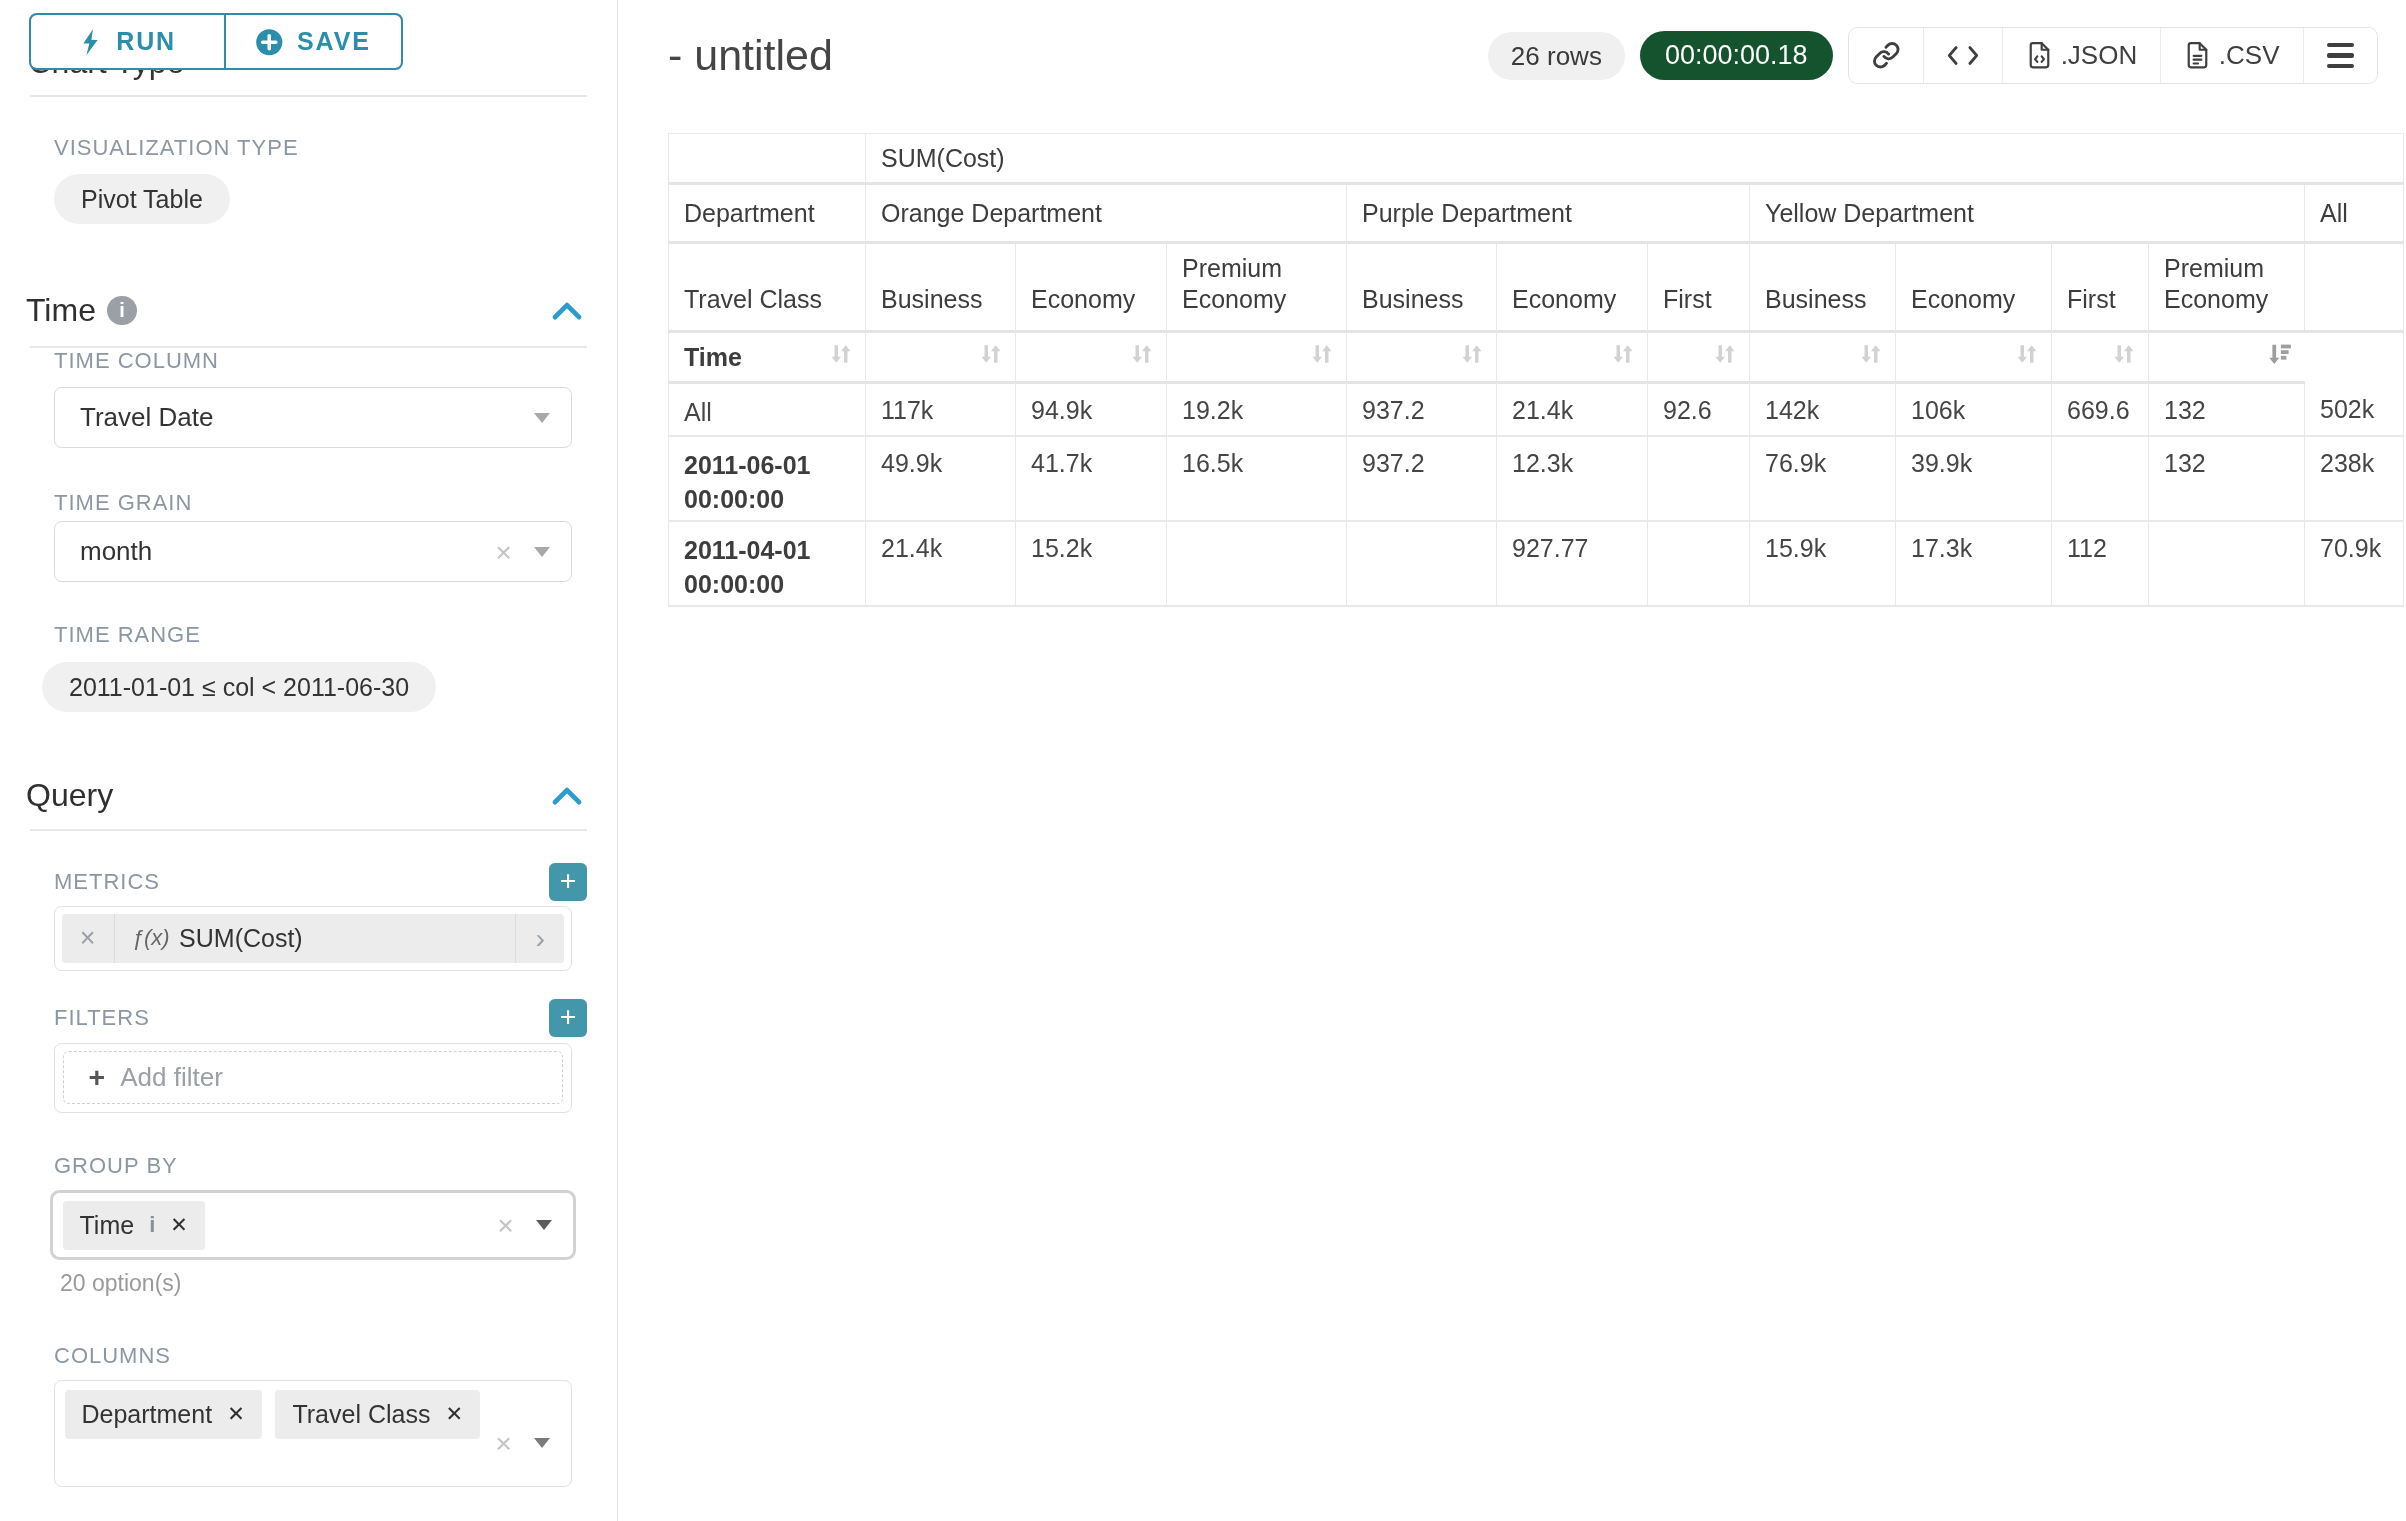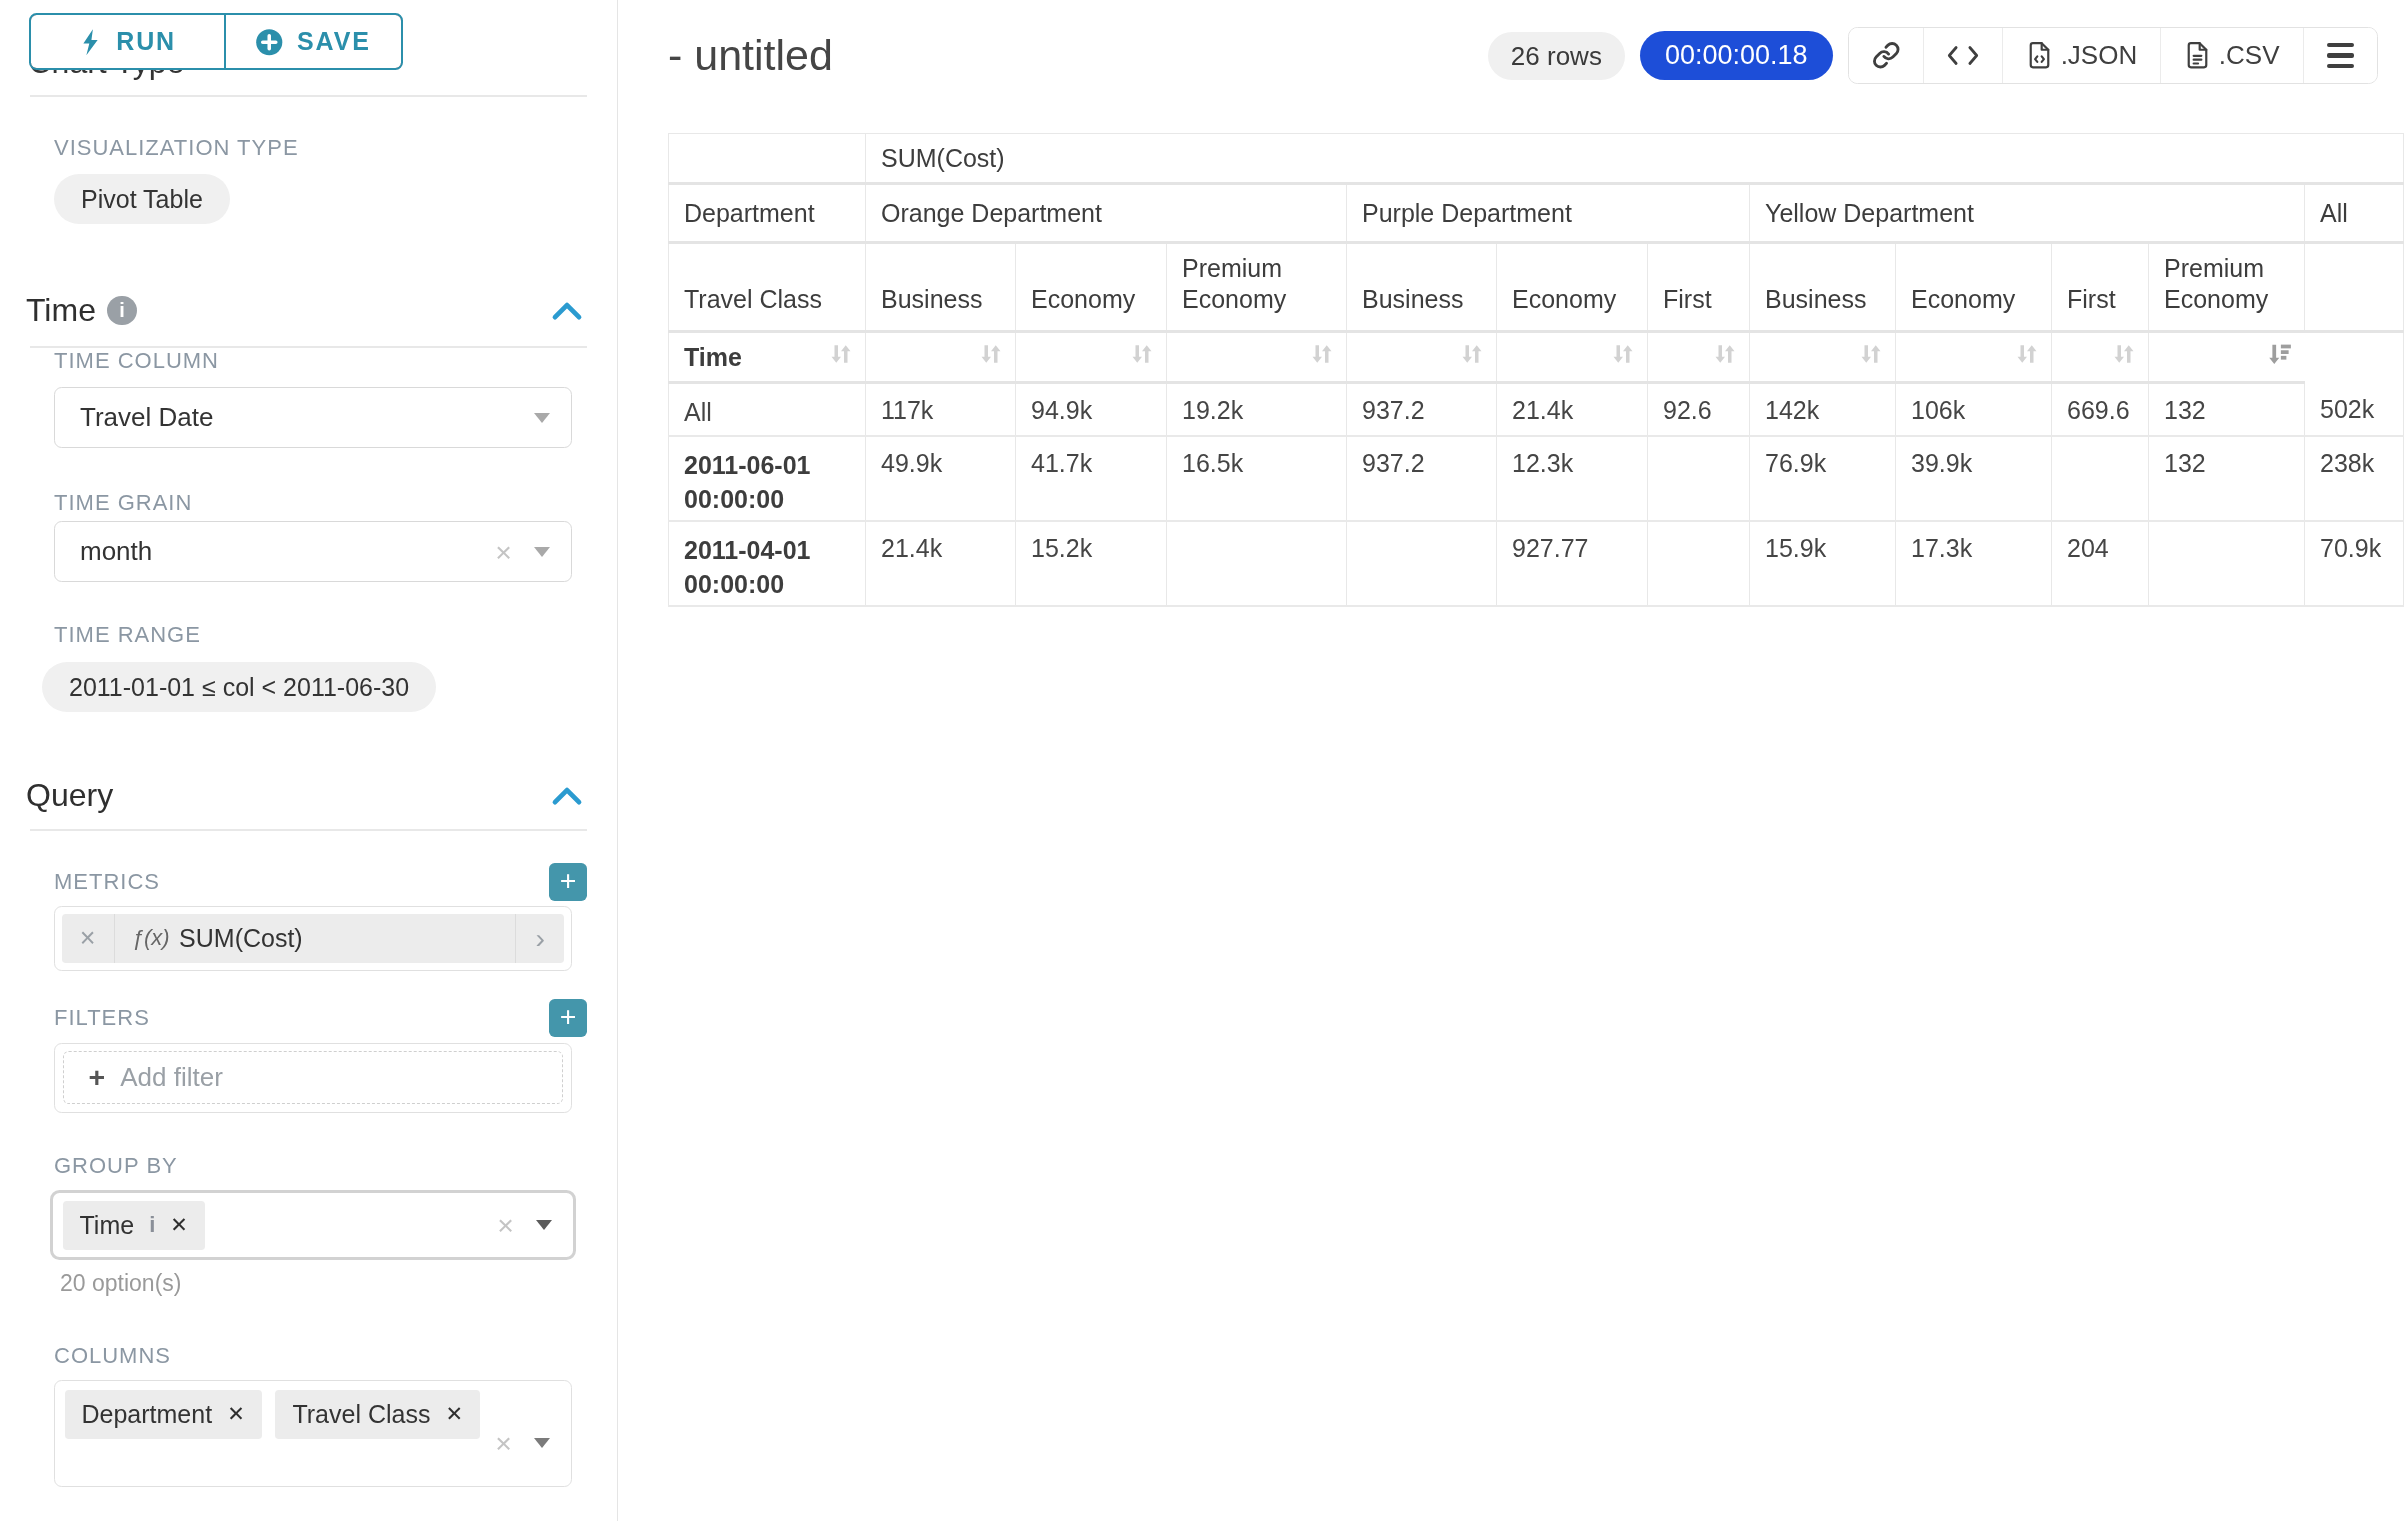--- a/index.html
+++ b/index.html
@@ -59,21 +59,21 @@
                      height:107px; padding-top:8.6px; background:#fff; }
   .columns-control .token { margin-left:9.5px; }
 
   
   .main-panel { flex:1; padding:0 0 0 50px; }
   .main-header { display:flex; align-items:center; margin-top:27px; padding-right:28.5px; }
   .page-title { font-size:43px; font-weight:400; color:#454545; }
   .header-right { margin-left:auto; display:flex; align-items:center; gap:15px; }
   .rows-badge { background:#f0f0f0; border-radius:25px; height:48px; line-height:48px; padding:0 23px;
                 font-size:26px; color:#3a3a3a; }
-  .timer-badge { background:#1d4ed8; border-radius:27px; height:49px; line-height:49px; padding:0 25px;
+  .timer-badge { background:#14532d; border-radius:27px; height:49px; line-height:49px; padding:0 25px;
                  font-size:27px; color:#fff; }
   .btn-group { display:flex; border:1.9px solid #e2e2e2; border-radius:9.5px; height:57px; overflow:hidden; }
   .btn-seg { display:flex; align-items:center; justify-content:center; gap:7.6px; padding:0 23px; cursor:pointer;
              border-left:1.9px solid #ebebeb; font-size:26px; color:#3f3f3f; background:#fff; }
   .btn-seg:first-child { border-left:none; }
   .menu-icon { display:flex; flex-direction:column; gap:5.7px; }
   .menu-icon span { display:block; width:27px; height:4.8px; background:#3f3f3f; border-radius:1.9px; }
 
   
   .pivot-wrap { margin-top:49px; }
@@ -475,21 +475,21 @@
             <tr class="brow nozebra">
           <th>2011-04-01 00:00:00</th>
               <td>21.4k</td>
               <td>15.2k</td>
               <td></td>
               <td></td>
               <td>927.77</td>
               <td></td>
               <td>15.9k</td>
               <td>17.3k</td>
-              <td>204</td>
+              <td>112</td>
               <td></td>
               <td>70.9k</td>
             </tr>
           </tbody>
         </table>
     </div>
 
   </main>
 </div>
 

